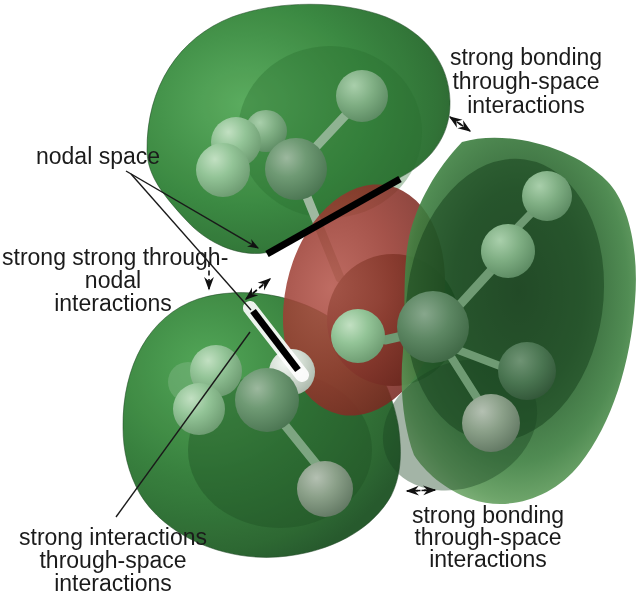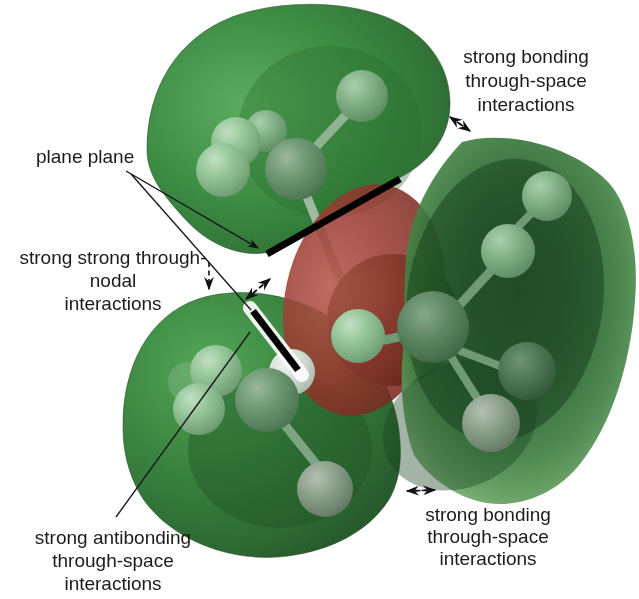--- a/index.html
+++ b/index.html
@@ -2,21 +2,21 @@
 <html><head>
 <meta charset="utf-8">
 <style>
   html,body{margin:0;padding:0;background:#fff;}
   #stage{
     position:relative;width:639px;height:599px;background:#ffffff;
     font-family:"Liberation Sans", sans-serif;overflow:hidden;
   }
   #mo-svg{position:absolute;left:0;top:0;z-index:1;}
   .lbl{
-    position:absolute;z-index:2;color:#1b1b1b;font-size:19px;line-height:23px;
+    position:absolute;z-index:2;color:#1b1b1b;font-size:23px;line-height:23px;
     text-align:center;white-space:nowrap;
   }
   .lbl div{white-space:nowrap;}
 </style>
 </head>
 <body>
 
 <div id="stage">
 
   <svg id="mo-svg" width="639" height="599" viewBox="0 0 639 599">
@@ -166,36 +166,36 @@
       <line x1="209" y1="262" x2="209" y2="289" marker-end="url(#ah)"></line>
       <line x1="246" y1="299" x2="270" y2="279" marker-end="url(#ah)"></line>
       <line x1="270" y1="279" x2="246" y2="299" marker-end="url(#ah)"></line>
       <line x1="450" y1="117" x2="470" y2="131" marker-end="url(#ah)"></line>
       <line x1="470" y1="131" x2="450" y2="117" marker-end="url(#ah)"></line>
       <line x1="407" y1="491" x2="435" y2="490" marker-end="url(#ah)"></line>
       <line x1="435" y1="490" x2="407" y2="491" marker-end="url(#ah)"></line>
     </g>
   </svg>
 
-  <div class="lbl" style="left:36px;top:145px;text-align:left;">plane plane</div>
+  <div class="lbl" style="left:36px;top:145px;text-align:left;">nodal space</div>
 
   <div class="lbl" style="left:2px;top:246px;width:222px;">
     <div>strong strong through-</div>
     <div>nodal</div>
     <div>interactions</div>
   </div>
 
   <div class="lbl" style="left:446px;top:45px;width:160px;line-height:24px;">
     <div>strong bonding</div>
     <div>through-space</div>
     <div>interactions</div>
   </div>
 
   <div class="lbl" style="left:18px;top:526px;width:190px;">
-    <div>strong antibonding</div>
+    <div>strong interactions</div>
     <div>through-space</div>
     <div>interactions</div>
   </div>
 
   <div class="lbl" style="left:405px;top:504px;width:166px;line-height:22px;">
     <div>strong bonding</div>
     <div>through-space</div>
     <div>interactions</div>
   </div>
 

